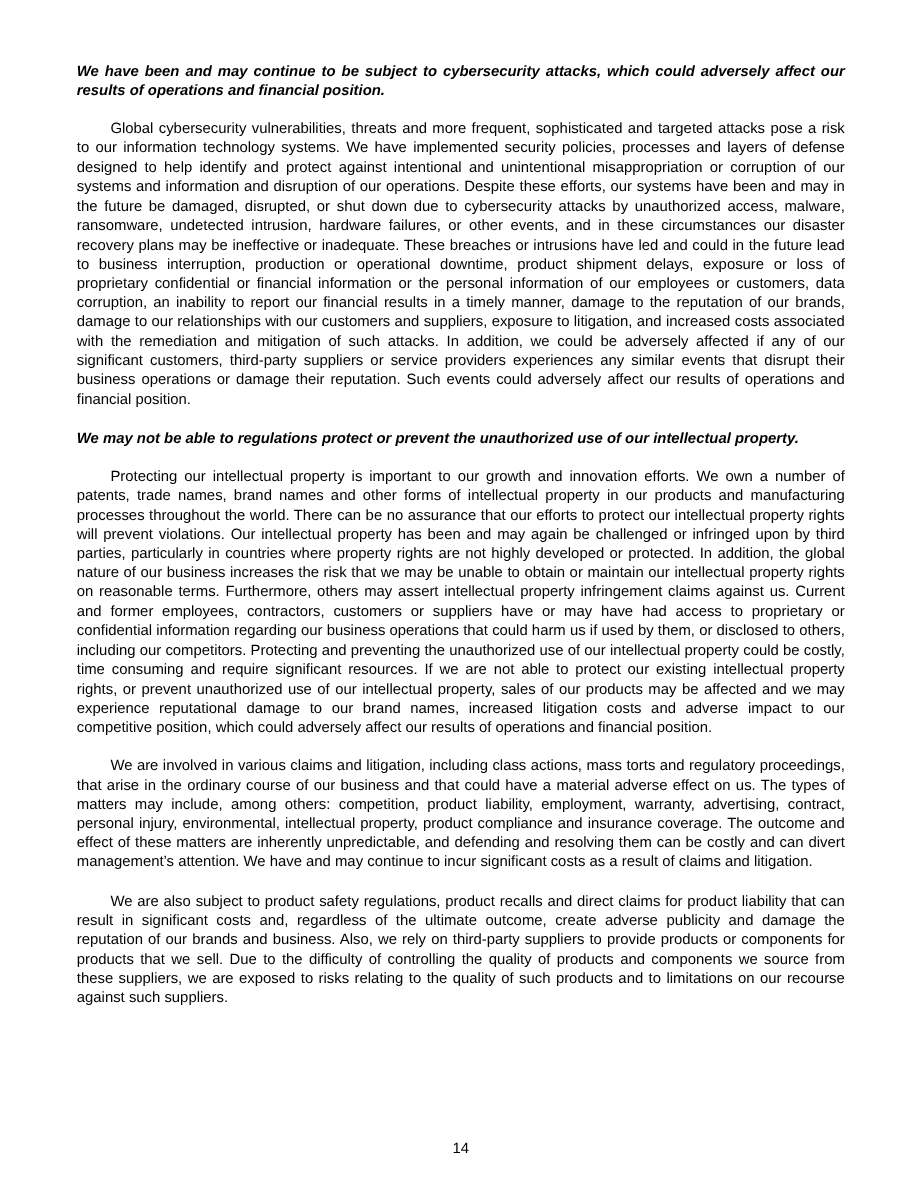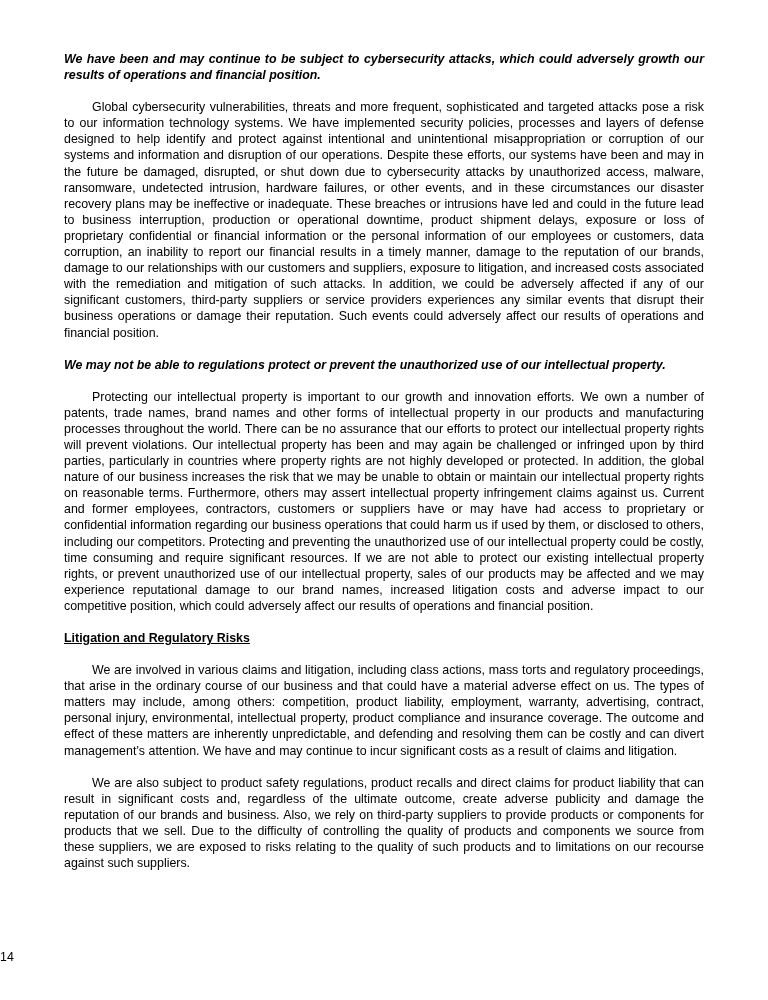--- a/index.html
+++ b/index.html
@@ -33,38 +33,37 @@
   .para {
     text-align: justify;
     text-indent: 28px;
     margin-top: 11px;
   }
   .footer {
     position: absolute;
     top: 950px;
     left: 0;
     width: 100%;
-    text-align: left;
+    text-align: center;
     font-size: 12.4px;
   }
 </style>
 </head>
 <body>
 
 <div class="page">
 
-  <div class="block heading-italic">We have been and may continue to be subject to cybersecurity attacks, which could adversely growth our results of operations and financial position.</div>
+  <div class="block heading-italic">We have been and may continue to be subject to cybersecurity attacks, which could adversely affect our results of operations and financial position.</div>
 
   <div class="block para">Global cybersecurity vulnerabilities, threats and more frequent, sophisticated and targeted attacks pose a risk to our information technology systems. We have implemented security policies, processes and layers of defense designed to help identify and protect against intentional and unintentional misappropriation or corruption of our systems and information and disruption of our operations. Despite these efforts, our systems have been and may in the future be damaged, disrupted, or shut down due to cybersecurity attacks by unauthorized access, malware, ransomware, undetected intrusion, hardware failures, or other events, and in these circumstances our disaster recovery plans may be ineffective or inadequate. These breaches or intrusions have led and could in the future lead to business interruption, production or operational downtime, product shipment delays, exposure or loss of proprietary confidential or financial information or the personal information of our employees or customers, data corruption, an inability to report our financial results in a timely manner, damage to the reputation of our brands, damage to our relationships with our customers and suppliers, exposure to litigation, and increased costs associated with the remediation and mitigation of such attacks. In addition, we could be adversely affected if any of our significant customers,  third-party suppliers or service providers experiences any similar events that disrupt their business operations or damage their reputation. Such events could adversely affect our results of operations and financial position.</div>
 
   <div class="block heading-italic">We may not be able to regulations protect or prevent the unauthorized use of our intellectual property.</div>
 
   <div class="block para">Protecting our intellectual property is important to our growth and innovation efforts. We own a number of patents, trade names, brand names and other forms of intellectual property in our products and manufacturing processes throughout the world. There can be no assurance that our efforts to protect our intellectual property rights will prevent violations. Our intellectual property has been and may again be challenged or infringed upon by third parties, particularly in countries where property rights are not highly developed or protected. In addition, the global nature of our business increases the risk that we may be unable to obtain or maintain our intellectual property rights on reasonable terms. Furthermore, others may assert intellectual property infringement claims against us. Current and former employees, contractors, customers or suppliers have or may have had access to proprietary or confidential information regarding our business operations that could harm us if used by them, or disclosed to others, including our competitors. Protecting and preventing the unauthorized use of our intellectual property could be costly, time consuming and require significant resources. If we are not able to protect our existing intellectual property rights, or prevent unauthorized use of our intellectual property, sales of our products may be affected and we may experience reputational damage to our brand names, increased litigation costs and adverse impact to our competitive position, which could adversely affect our results of operations and financial position.</div>
 
-  <div class="block heading-underline">Litigation and Regulatory Risks</div>
 
 
   <div class="block para">We are involved in various claims and litigation, including class actions, mass torts and regulatory proceedings, that arise in the ordinary course of our business and that could have a material adverse effect on us. The types of matters may include, among others: competition, product liability, employment, warranty, advertising, contract, personal injury, environmental, intellectual property, product compliance and insurance coverage. The outcome and effect of these matters are inherently unpredictable, and defending and resolving them can be costly and can divert management’s attention. We have and may continue to incur significant costs as a result of claims and litigation.</div>
 
   <div class="block para">We are also subject to product safety regulations, product recalls and direct claims for product liability that can result in significant costs and, regardless of the ultimate outcome, create adverse publicity and damage the reputation of our brands and business. Also, we rely on third-party suppliers to provide products or components for products that we sell. Due to the difficulty of controlling the quality of products and components we source from these suppliers, we are exposed to risks relating to the quality of such products and to limitations on our recourse against such suppliers.</div>
 
 </div>
 
 <div class="footer">14</div>
 

